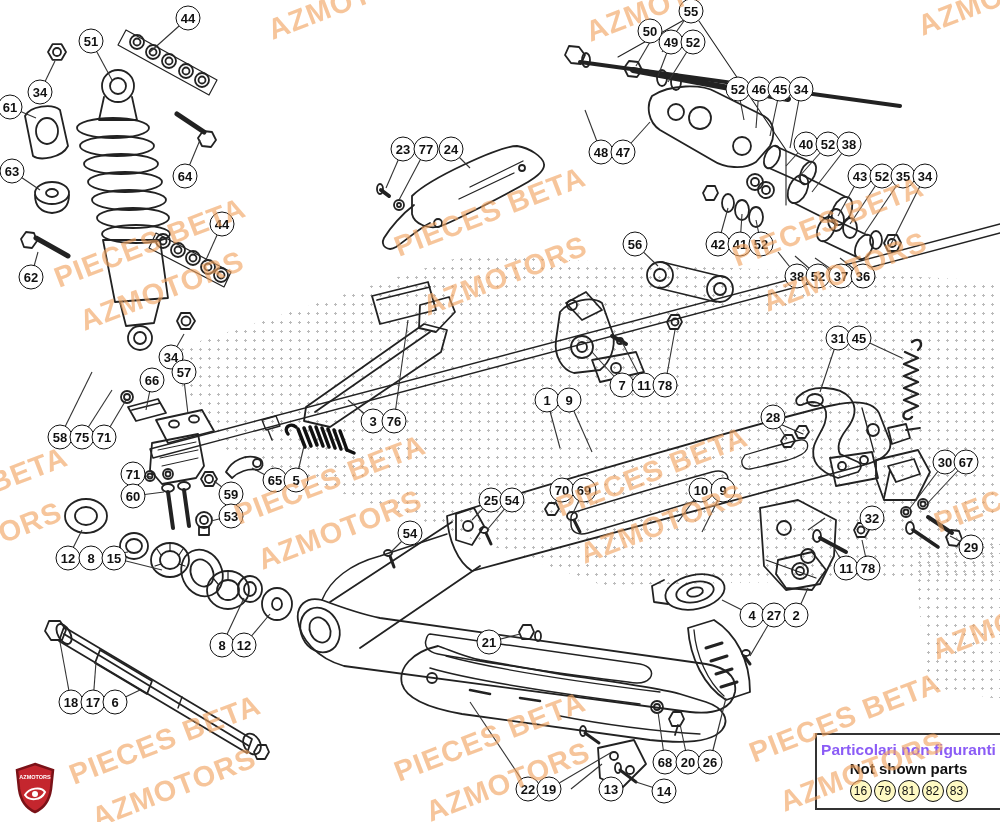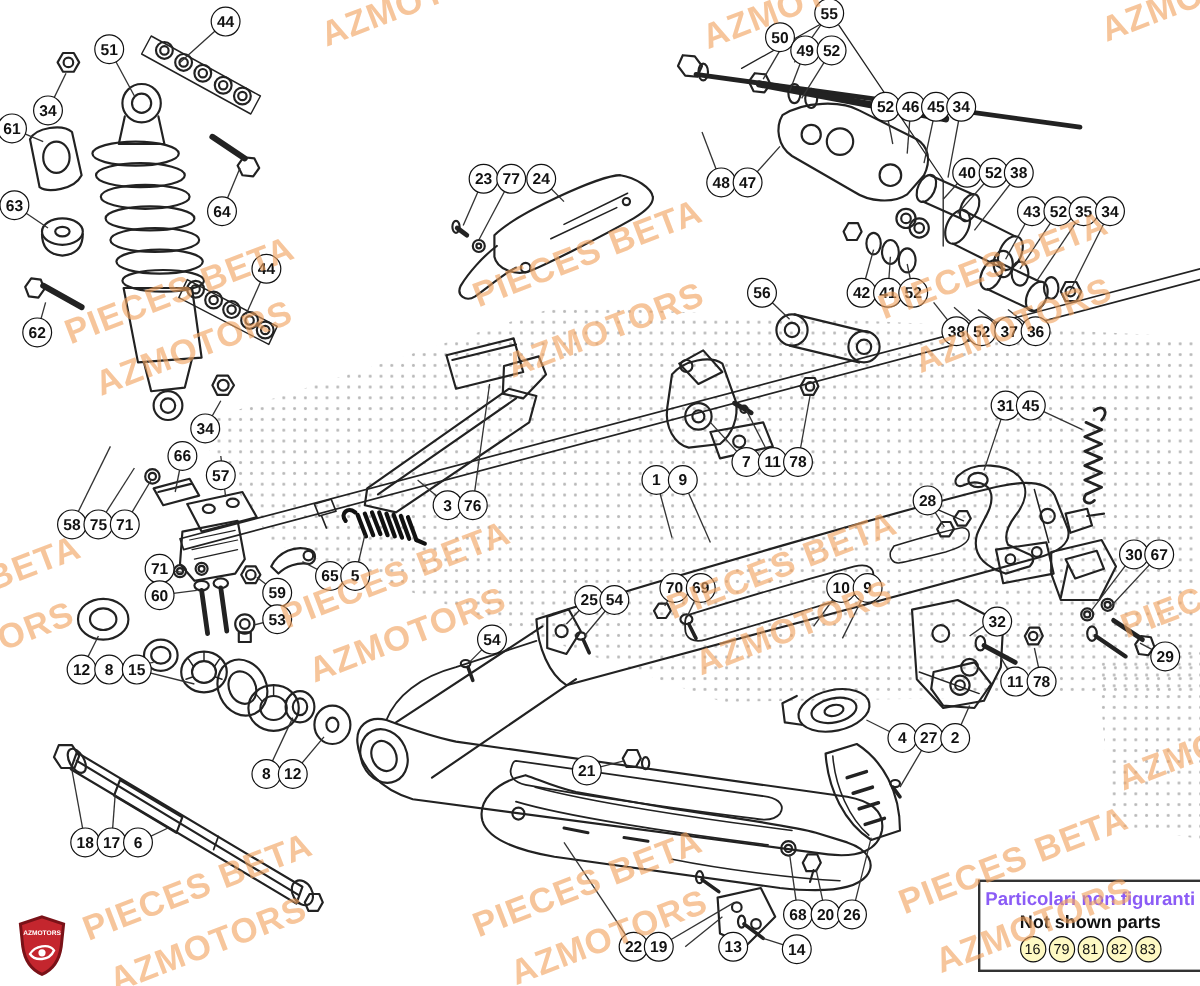--- a/index.html
+++ b/index.html
@@ -431,21 +431,21 @@
       <div class="callout" style="left: 718px; top: 244px;">42</div>
       <div class="callout" style="left: 740px; top: 244px;">41</div>
       <div class="callout" style="left: 761px; top: 244px;">52</div>
       <div class="callout" style="left: 635px; top: 244px;">56</div>
       <div class="callout" style="left: 797px; top: 276px;">38</div>
       <div class="callout" style="left: 818px; top: 276px;">52</div>
       <div class="callout" style="left: 841px; top: 276px;">37</div>
       <div class="callout" style="left: 863px; top: 276px;">36</div>
       <div class="callout" style="left: 171px; top: 357px;">34</div>
       <div class="callout" style="left: 152px; top: 380px;">66</div>
-      <div class="callout" style="left: 184px; top: 396px; text-align: center;">57</div>
+      <div class="callout" style="left: 184px; top: 372px; text-align: center;">57</div>
       <div class="callout" style="left: 373px; top: 421px;">3</div>
       <div class="callout" style="left: 394px; top: 421px;">76</div>
       <div class="callout" style="left: 547px; top: 400px;">1</div>
       <div class="callout" style="left: 569px; top: 400px;">9</div>
       <div class="callout" style="left: 622px; top: 385px;">7</div>
       <div class="callout" style="left: 644px; top: 385px;">11</div>
       <div class="callout" style="left: 665px; top: 385px;">78</div>
       <div class="callout" style="left: 60px; top: 437px; text-align: right;">58</div>
       <div class="callout" style="left: 82px; top: 437px;">75</div>
       <div class="callout" style="left: 104px; top: 437px;">71</div>
@@ -460,21 +460,21 @@
       <div class="callout" style="left: 410px; top: 533px;">54</div>
       <div class="callout" style="left: 562px; top: 490px;">70</div>
       <div class="callout" style="left: 584px; top: 490px;">69</div>
       <div class="callout" style="left: 701px; top: 490px;">10</div>
       <div class="callout" style="left: 723px; top: 490px;">9</div>
       <div class="callout" style="left: 838px; top: 338px;">31</div>
       <div class="callout" style="left: 859px; top: 338px;">45</div>
       <div class="callout" style="left: 773px; top: 417px;">28</div>
       <div class="callout" style="left: 945px; top: 462px;">30</div>
       <div class="callout" style="left: 966px; top: 462px;">67</div>
-      <div class="callout" style="left: 831px; top: 518px;">32</div>
+      <div class="callout" style="left: 872px; top: 518px;">32</div>
       <div class="callout" style="left: 971px; top: 547px;">29</div>
       <div class="callout" style="left: 846px; top: 568px;">11</div>
       <div class="callout" style="left: 868px; top: 568px;">78</div>
       <div class="callout" style="left: 68px; top: 558px;">12</div>
       <div class="callout" style="left: 91px; top: 558px;">8</div>
       <div class="callout" style="left: 114px; top: 558px;">15</div>
       <div class="callout" style="left: 222px; top: 645px;">8</div>
       <div class="callout" style="left: 244px; top: 645px;">12</div>
       <div class="callout" style="left: 71px; top: 702px;">18</div>
       <div class="callout" style="left: 93px; top: 702px;">17</div>

